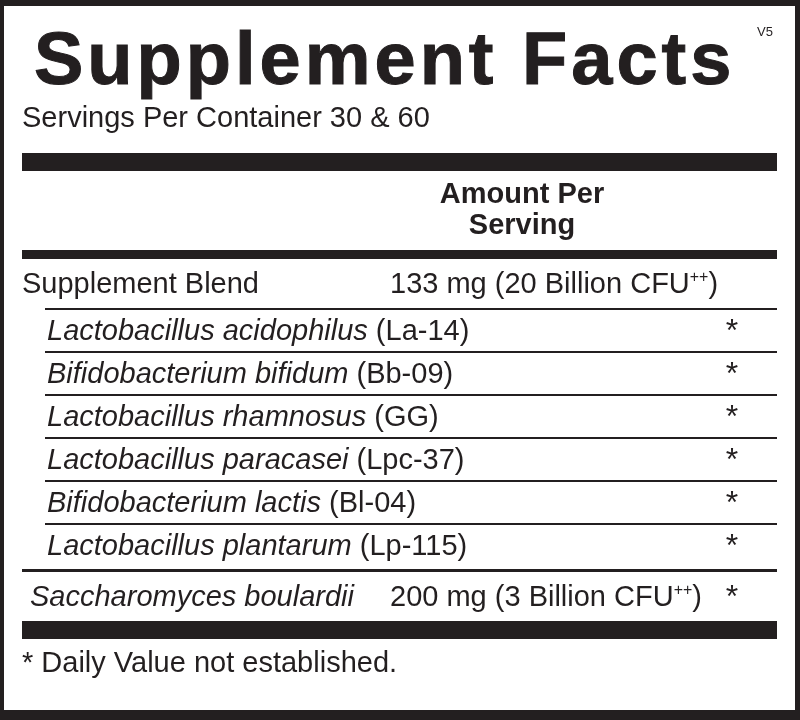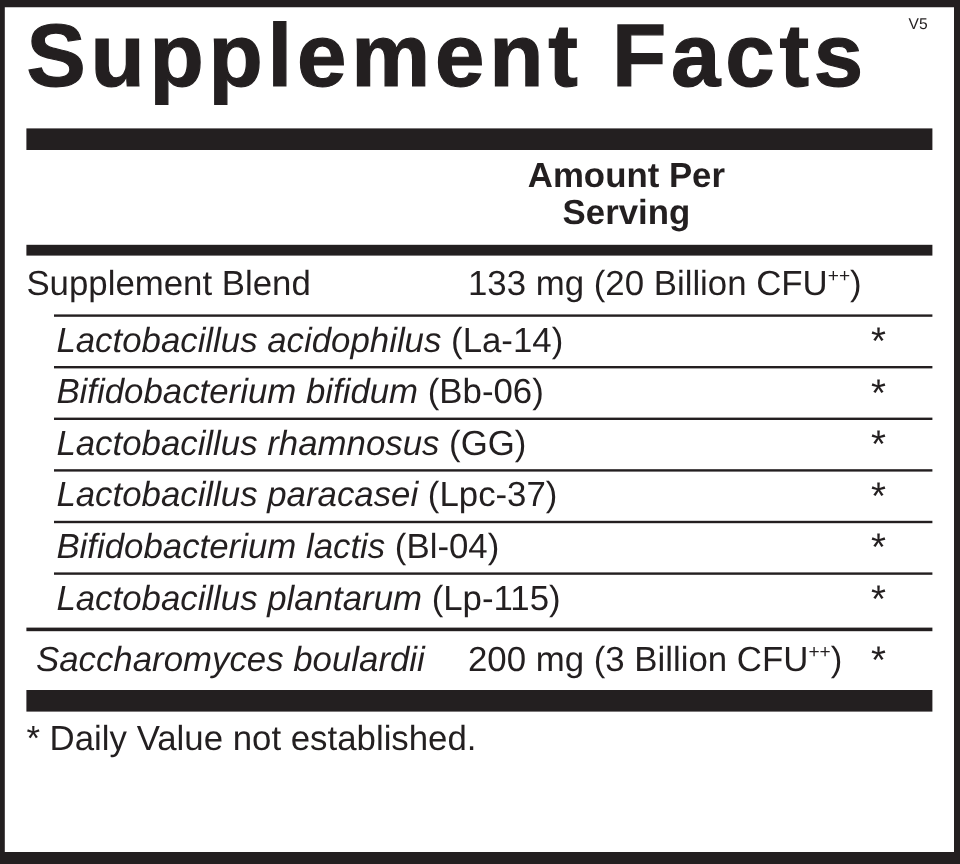--- a/index.html
+++ b/index.html
@@ -12,21 +12,21 @@
     border-top:6px solid #231f20;
     border-left:4px solid #231f20;
     border-right:5px solid #231f20;
     border-bottom:10px solid #231f20;
     padding:0 18px;
     font-family:"Liberation Sans", sans-serif;
     overflow:hidden;
   }
   .title-block{position:relative;height:82px;}
   .title{
-    margin:0;padding-top:2px;
+    margin:12px;padding-top:2px;
     font-size:74px;line-height:78px;
     font-weight:700;letter-spacing:4px;
     white-space:nowrap;
     -webkit-text-stroke:1px currentColor;
   }
   .version{
     position:absolute;top:6px;right:4px;
     font-size:13px;font-weight:400;letter-spacing:0;
   }
   .serving-line{font-size:29px;line-height:34px;}
@@ -53,20 +53,21 @@
 </head>
 <body>
 
 <div class="label">
 
   <div class="title-block">
     <h1 class="title">Supplement Facts</h1>
     <span class="version">V5</span>
   </div>
 
+  <div class="serving-line">Servings Per Container 30 &amp; 60</div>
 
   <div class="bar bar-thick-top"></div>
 
   <div class="head-row">
     <div class="col-amount">
       <div>Amount Per</div>
       <div>Serving</div>
     </div>
   </div>
 
@@ -79,21 +80,21 @@
 
   <div id="ingredient-rows">
   <div class="ing-sep"></div>
   <div class="row ing-row">
     <span class="species">Lactobacillus acidophilus</span><span class="strain"> (La-14)</span>
     <span class="dv">*</span>
   </div>
 
   <div class="ing-sep"></div>
   <div class="row ing-row">
-    <span class="species">Bifidobacterium bifidum</span><span class="strain"> (Bb-06)</span>
+    <span class="species">Bifidobacterium bifidum</span><span class="strain"> (Bb-09)</span>
     <span class="dv">*</span>
   </div>
 
   <div class="ing-sep"></div>
   <div class="row ing-row">
     <span class="species">Lactobacillus rhamnosus</span><span class="strain"> (GG)</span>
     <span class="dv">*</span>
   </div>
 
   <div class="ing-sep"></div>

